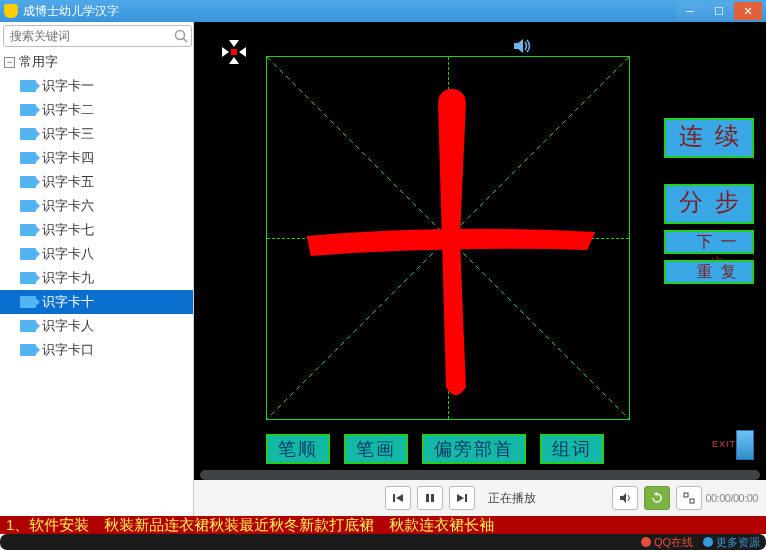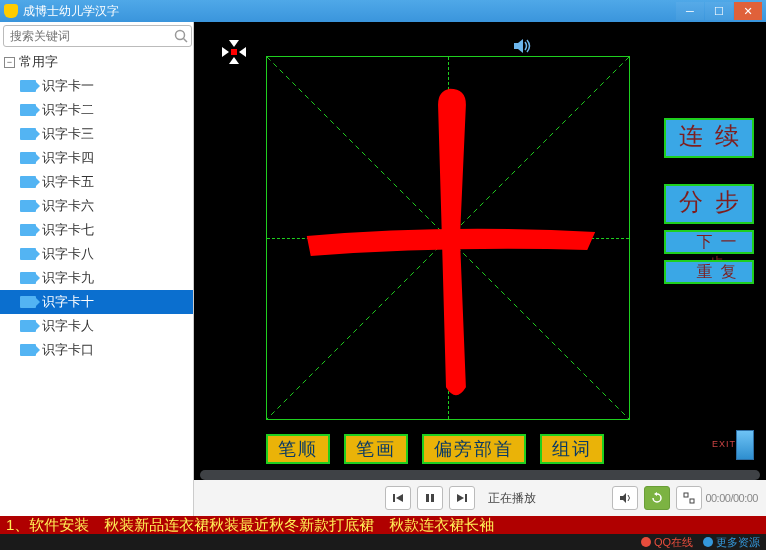--- a/index.html
+++ b/index.html
@@ -36,38 +36,38 @@
 .char-box .cross-v { position: absolute; left: 50%; top: 0; bottom: 0; border-left: 1px dashed #1fcf1f; }
 .char-box svg.diag { position: absolute; inset: 0; }
 .char-box .char-svg { position: absolute; inset: 0; }
 
 .right-buttons { position: absolute; right: 12px; top: 96px; display: flex; flex-direction: column; gap: 6px; }
 .rbtn { border: 2px solid #1fcf1f; background: #3aa7e6; color: #7f1d1d; font-family: Liberation Mono, monospace; text-align: center; cursor: pointer; }
 .rbtn.big { width: 90px; height: 40px; font-size: 24px; letter-spacing: 12px; padding-left: 12px; line-height: 36px; }
 .rbtn.small { width: 90px; height: 24px; font-size: 16px; letter-spacing: 8px; padding-left: 23px; line-height: 22px; }
 
 .bottom-buttons { position: absolute; left: 72px; top: 412px; display: flex; gap: 14px; }
-.bbtn { border: 2px solid #1fcf1f; background: #eab308; color: #0a3a66; font-family: KaiTi, STKaiti, serif; font-size: 18px; padding: 1px 10px; cursor: pointer; letter-spacing: 2px; }
+.bbtn { border: 2px solid #1fcf1f; background: #14b8a6; color: #0a3a66; font-family: KaiTi, STKaiti, serif; font-size: 18px; padding: 1px 10px; cursor: pointer; letter-spacing: 2px; }
 
 .exit-wrap { position: absolute; right: 12px; top: 406px; display: flex; flex-direction: row; align-items: center; }
 .exit-label { color: #cc4444; font-size: 9px; letter-spacing: 1px; }
 .exit-btn { width: 18px; height: 30px; background: linear-gradient(#6ec3f5,#2e8ecf); border: 1px solid #2d6fa6; margin-top: 2px; }
 
 .seekbar { position: absolute; left: 6px; right: 6px; top: 448px; height: 10px; background: #3f4246; border-radius: 5px; }
 
 .controls { position: absolute; left: 0; right: 0; bottom: 0; height: 36px; background: #f4f4f4; display: flex; align-items: center; padding: 12px 8px; font-size: 12px; color: #444; }
 .ctrl-btn { width: 26px; height: 24px; border: 1px solid #bbb; background: #fff; border-radius: 3px; margin: 0 3px; display: flex; align-items: center; justify-content: center; font-size: 11px; cursor: pointer; }
 .play-status { margin: 0 10px; }
 .controls .spacer { flex: 1; }
 .timecode { font-size: 11px; color: #888; letter-spacing: -0.5px; }
 
 .bottombar { height: 18px; background: #b00000; display: flex; align-items: center; padding: 0 6px; font-size: 15px; color: #fff; }
 .ticker { color: #ffee55; white-space: nowrap; overflow: hidden; flex: 1; }
 
-.statusbar { height: 16px; background: #1a1a1a; display: flex; align-items: center; justify-content: flex-end; padding: 0 6px; font-size: 11px; gap: 10px; }
+.statusbar { height: 16px; background: #1a1a1a; display: flex; align-items: center; justify-content: flex-end; padding: 0 6px; font-size: 11px; gap: 10px; border-radius: 7px; }
 .statusbar .qq { color: #e74c3c; display: flex; align-items: center; gap: 3px; }
 .statusbar .more { color: #3498db; display: flex; align-items: center; gap: 3px; }
 .dot { width: 10px; height: 10px; border-radius: 50%; display: inline-block; }
 </style>
 </head>
 <body>
 
 <div class="titlebar">
   <span class="icon"></span>
   <span>成博士幼儿学汉字</span>

